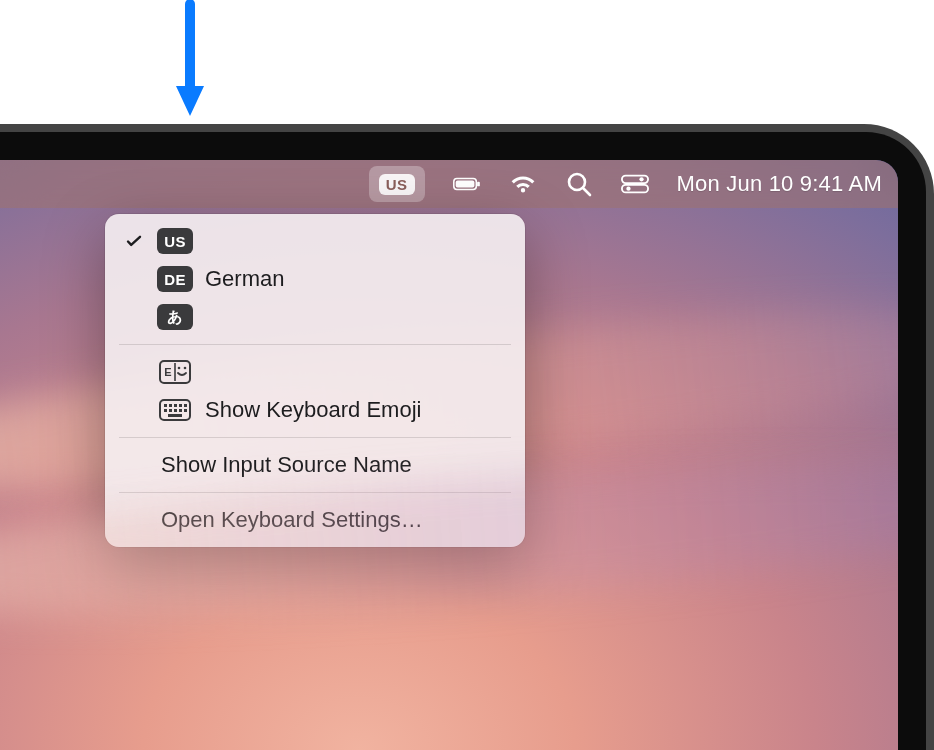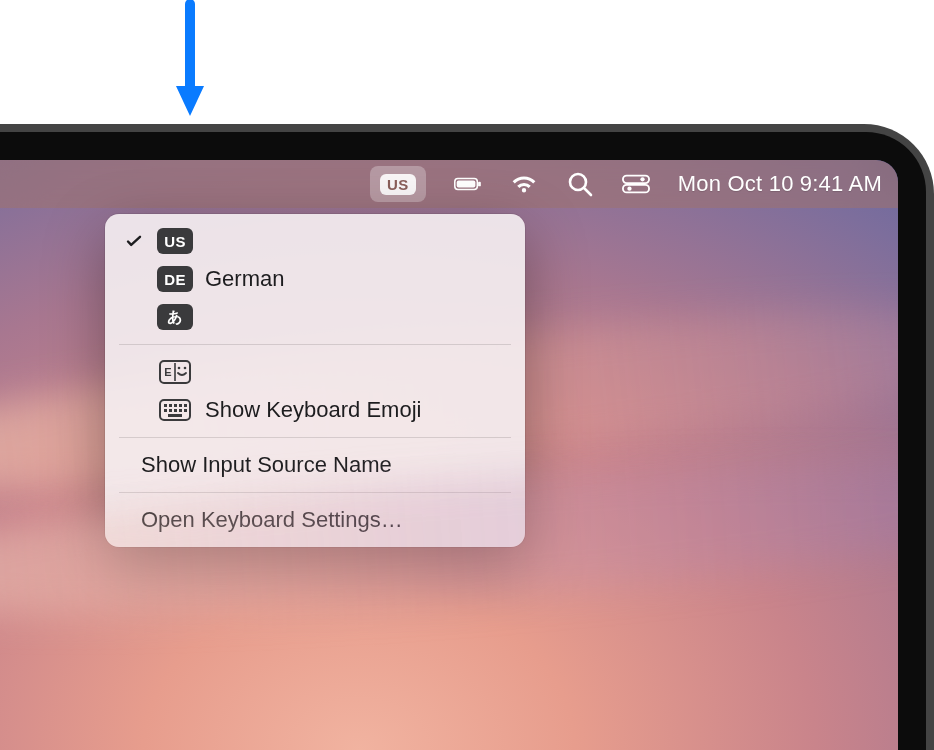--- a/index.html
+++ b/index.html
@@ -174,21 +174,21 @@
     display: inline-flex;
     align-items: center; justify-content: center;
   }
   .mini-icon svg { width: 100%; height: 100%; }
   .sep {
     height: 1px;
     background: rgba(0,0,0,0.12);
     margin: 8px 14px;
   }
   .menu-item .label { flex: 1; }
-  .menu-item.plain { padding-left: 36px; }
+  .menu-item.plain { padding-left: 56px; }
 
   
   .cc-icon svg { width: 30px; height: 22px; }
 </style>
 </head>
 <body>
 
 <div class="arrow">
   <svg viewBox="0 0 40 120">
     <line x1="20" y1="4" x2="20" y2="92" stroke="#0a7bff" stroke-width="10" stroke-linecap="round"></line>
@@ -231,21 +231,21 @@
 
       <div class="mb-icon cc-icon">
         <svg viewBox="0 0 30 22">
           <rect x="1" y="2" width="28" height="8" rx="4" fill="none" stroke="#fff" stroke-width="2"></rect>
           <circle cx="22" cy="6" r="2.3" fill="#fff"></circle>
           <rect x="1" y="12" width="28" height="8" rx="4" fill="none" stroke="#fff" stroke-width="2"></rect>
           <circle cx="8" cy="16" r="2.3" fill="#fff"></circle>
         </svg>
       </div>
 
-      <div class="clock">Mon Oct 10  9:41 AM</div>
+      <div class="clock">Mon Jun 10  9:41 AM</div>
     </div>
 
     <div class="menu">
 
       <div class="menu-item">
         <span class="check-col">
           <svg width="18" height="18" viewBox="0 0 18 18">
               <path d="M3 9.5l3.2 3.4L15 4.8" fill="none" stroke="#1d1d1f" stroke-width="2.4" stroke-linecap="round" stroke-linejoin="round"></path>
             </svg>
         </span>

